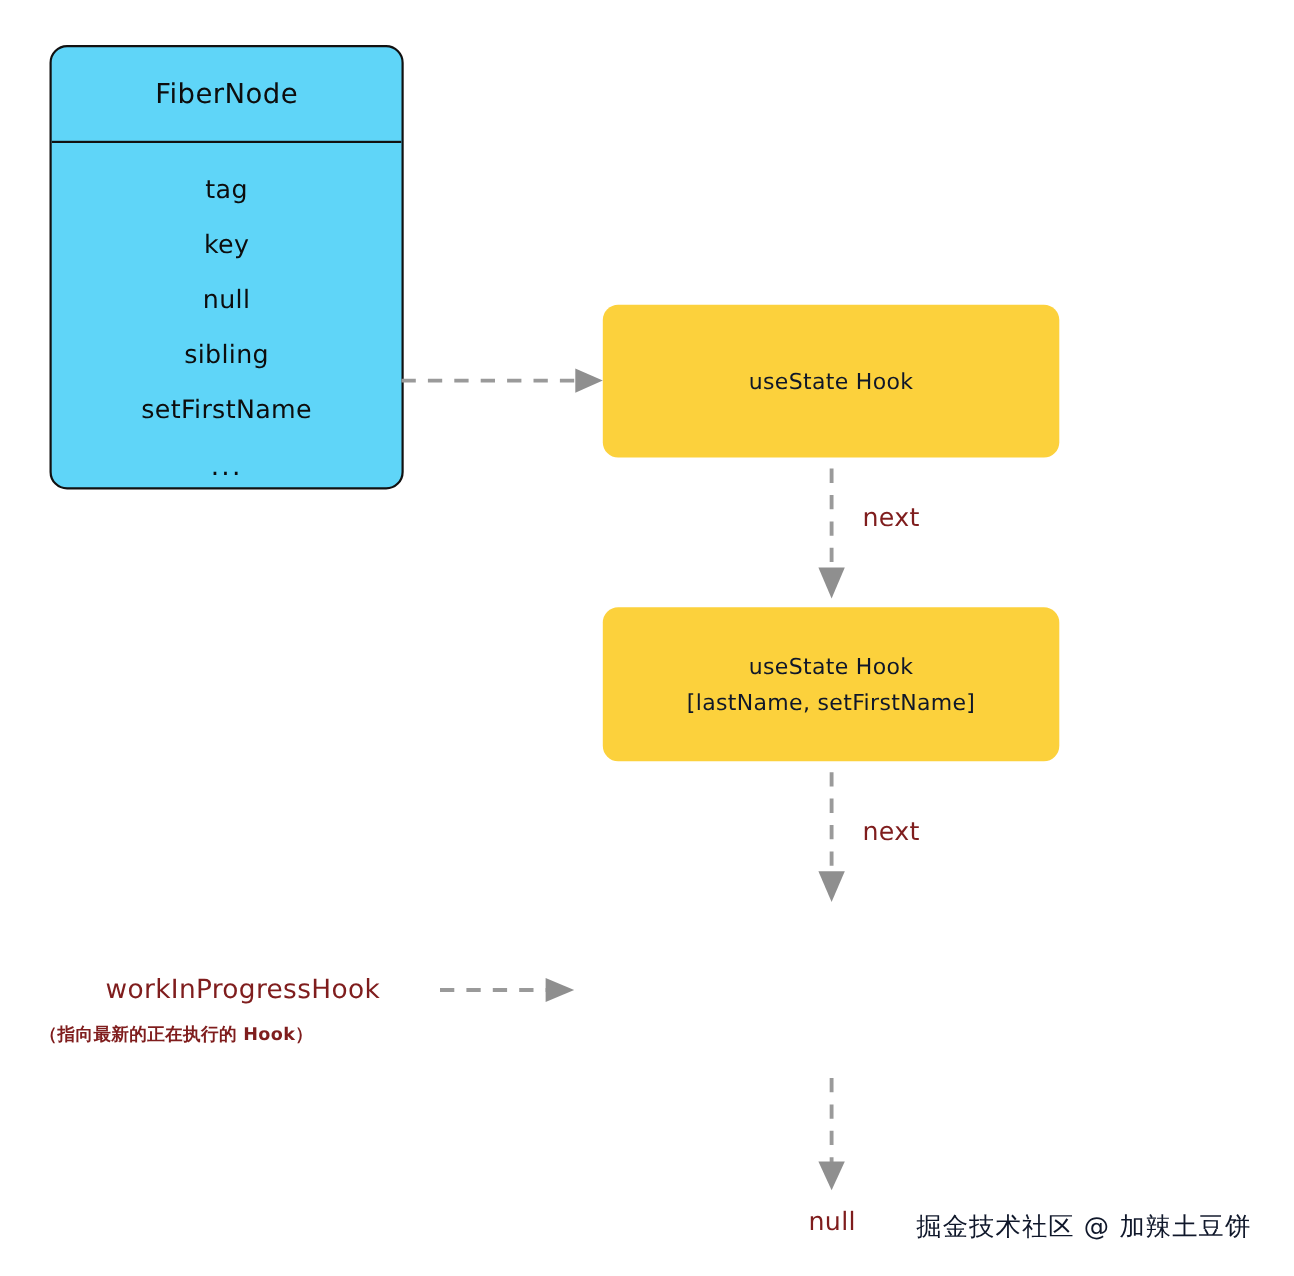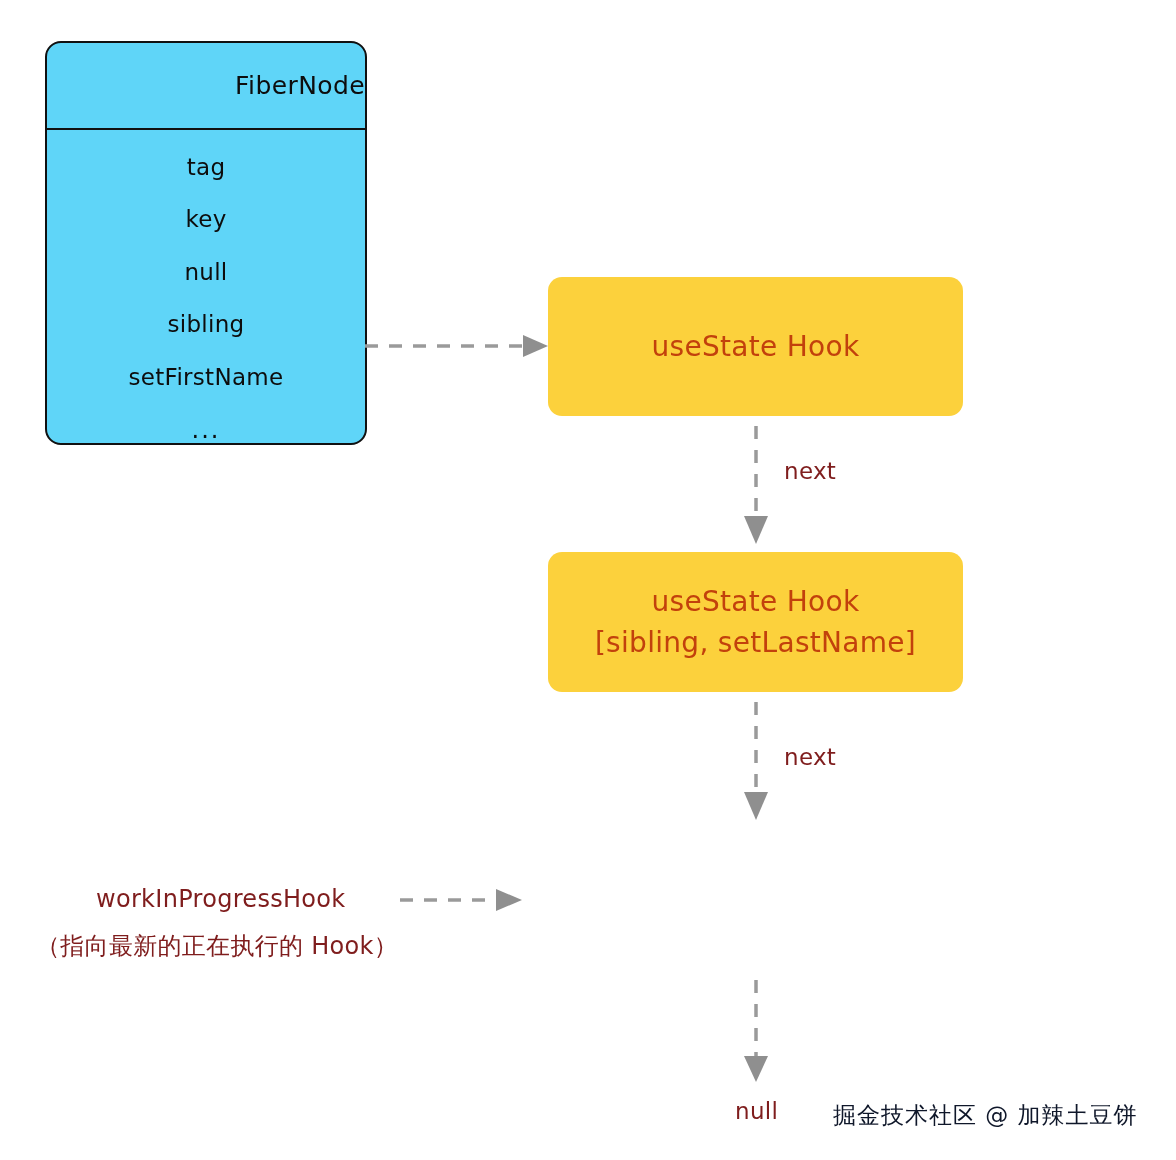--- a/index.html
+++ b/index.html
@@ -27,33 +27,33 @@
     background: #5FD5F8;
     border: 2.5px solid #111111;
     border-radius: 16px;
     overflow: hidden;
   }
   .fiber-header {
     height: 87px;
     border-bottom: 2.5px solid #111111;
     display: flex;
     align-items: center;
-    justify-content: flex-end;
+    justify-content: center;
   }
   .fiber-title {
     font-size: 25px;
     color: #0d0d0d;
     letter-spacing: 0.4px;
   }
   .fiber-body {
     height: 312px;
     display: flex;
     flex-direction: column;
     align-items: center;
-    justify-content: space-between;
+    justify-content: center;
     padding-top: 26px;
     gap: 27px;
   }
   .fiber-field {
     font-size: 23px;
     color: #0d0d0d;
     line-height: 1;
     letter-spacing: 0.3px;
   }
   .fiber-field.ellipsis { font-size: 24px; letter-spacing: 2px; }
@@ -68,41 +68,41 @@
     display: flex;
     flex-direction: column;
     align-items: center;
     justify-content: center;
     gap: 8px;
   }
   #hook-1 { top: 277px; height: 139px; }
   #hook-2 { top: 552px; height: 140px; }
   #hook-3 { top: 828px; height: 140px; }
   .hook-line {
-    font-size: 28px;
-    color: #c2410c;
+    font-size: 20px;
+    color: #0f172a;
     letter-spacing: 0.3px;
     white-space: nowrap;
   }
 
   
   .arrow-svg { position: absolute; overflow: visible; }
 
   
   .free-label {
     position: absolute;
     font-size: 23px;
     color: #7f1d1d;
     white-space: nowrap;
     letter-spacing: 0.3px;
   }
   #next-label-1 { left: 784px; top: 458px; }
   #next-label-2 { left: 784px; top: 744px; }
   #wip-label    { left: 96px; top: 885px; font-size: 24px; }
-  #wip-sub      { left: 36px;  top: 930px; font-size: 24px; }
+  #wip-sub      { left: 36px;  top: 930px; font-size: 16px; font-weight: bold; }
   #null-label   { left: 735px; top: 1098px; font-size: 23px; }
   #watermark {
     position: absolute;
     left: 833px;
     top: 1100px;
     font-size: 23px;
     color: #0f172a;
     white-space: nowrap;
     letter-spacing: 1px;
   }
@@ -125,21 +125,21 @@
       <div class="fiber-field ellipsis">...</div>
     </div>
   </div>
 
   <div class="hook-box" id="hook-1">
     <div class="hook-line">useState Hook</div>
   </div>
 
   <div class="hook-box" id="hook-2">
     <div class="hook-line">useState Hook</div>
-    <div class="hook-line">[sibling, setLastName]</div>
+    <div class="hook-line">[lastName, setFirstName]</div>
   </div>
 
 
   <svg class="arrow-svg" style="left:365px; top:326px;" width="190" height="40">
     <line x1="0" y1="20" x2="160" y2="20" stroke="#9a9a9a" stroke-width="3.5" stroke-dasharray="13 11"></line>
     <polygon points="158,9 183,20 158,31" fill="#8f8f8f"></polygon>
   </svg>
 
   <svg class="arrow-svg" style="left:742px; top:416px;" width="36" height="140">
     <line x1="14" y1="10" x2="14" y2="104" stroke="#9a9a9a" stroke-width="3.5" stroke-dasharray="13 11"></line>

